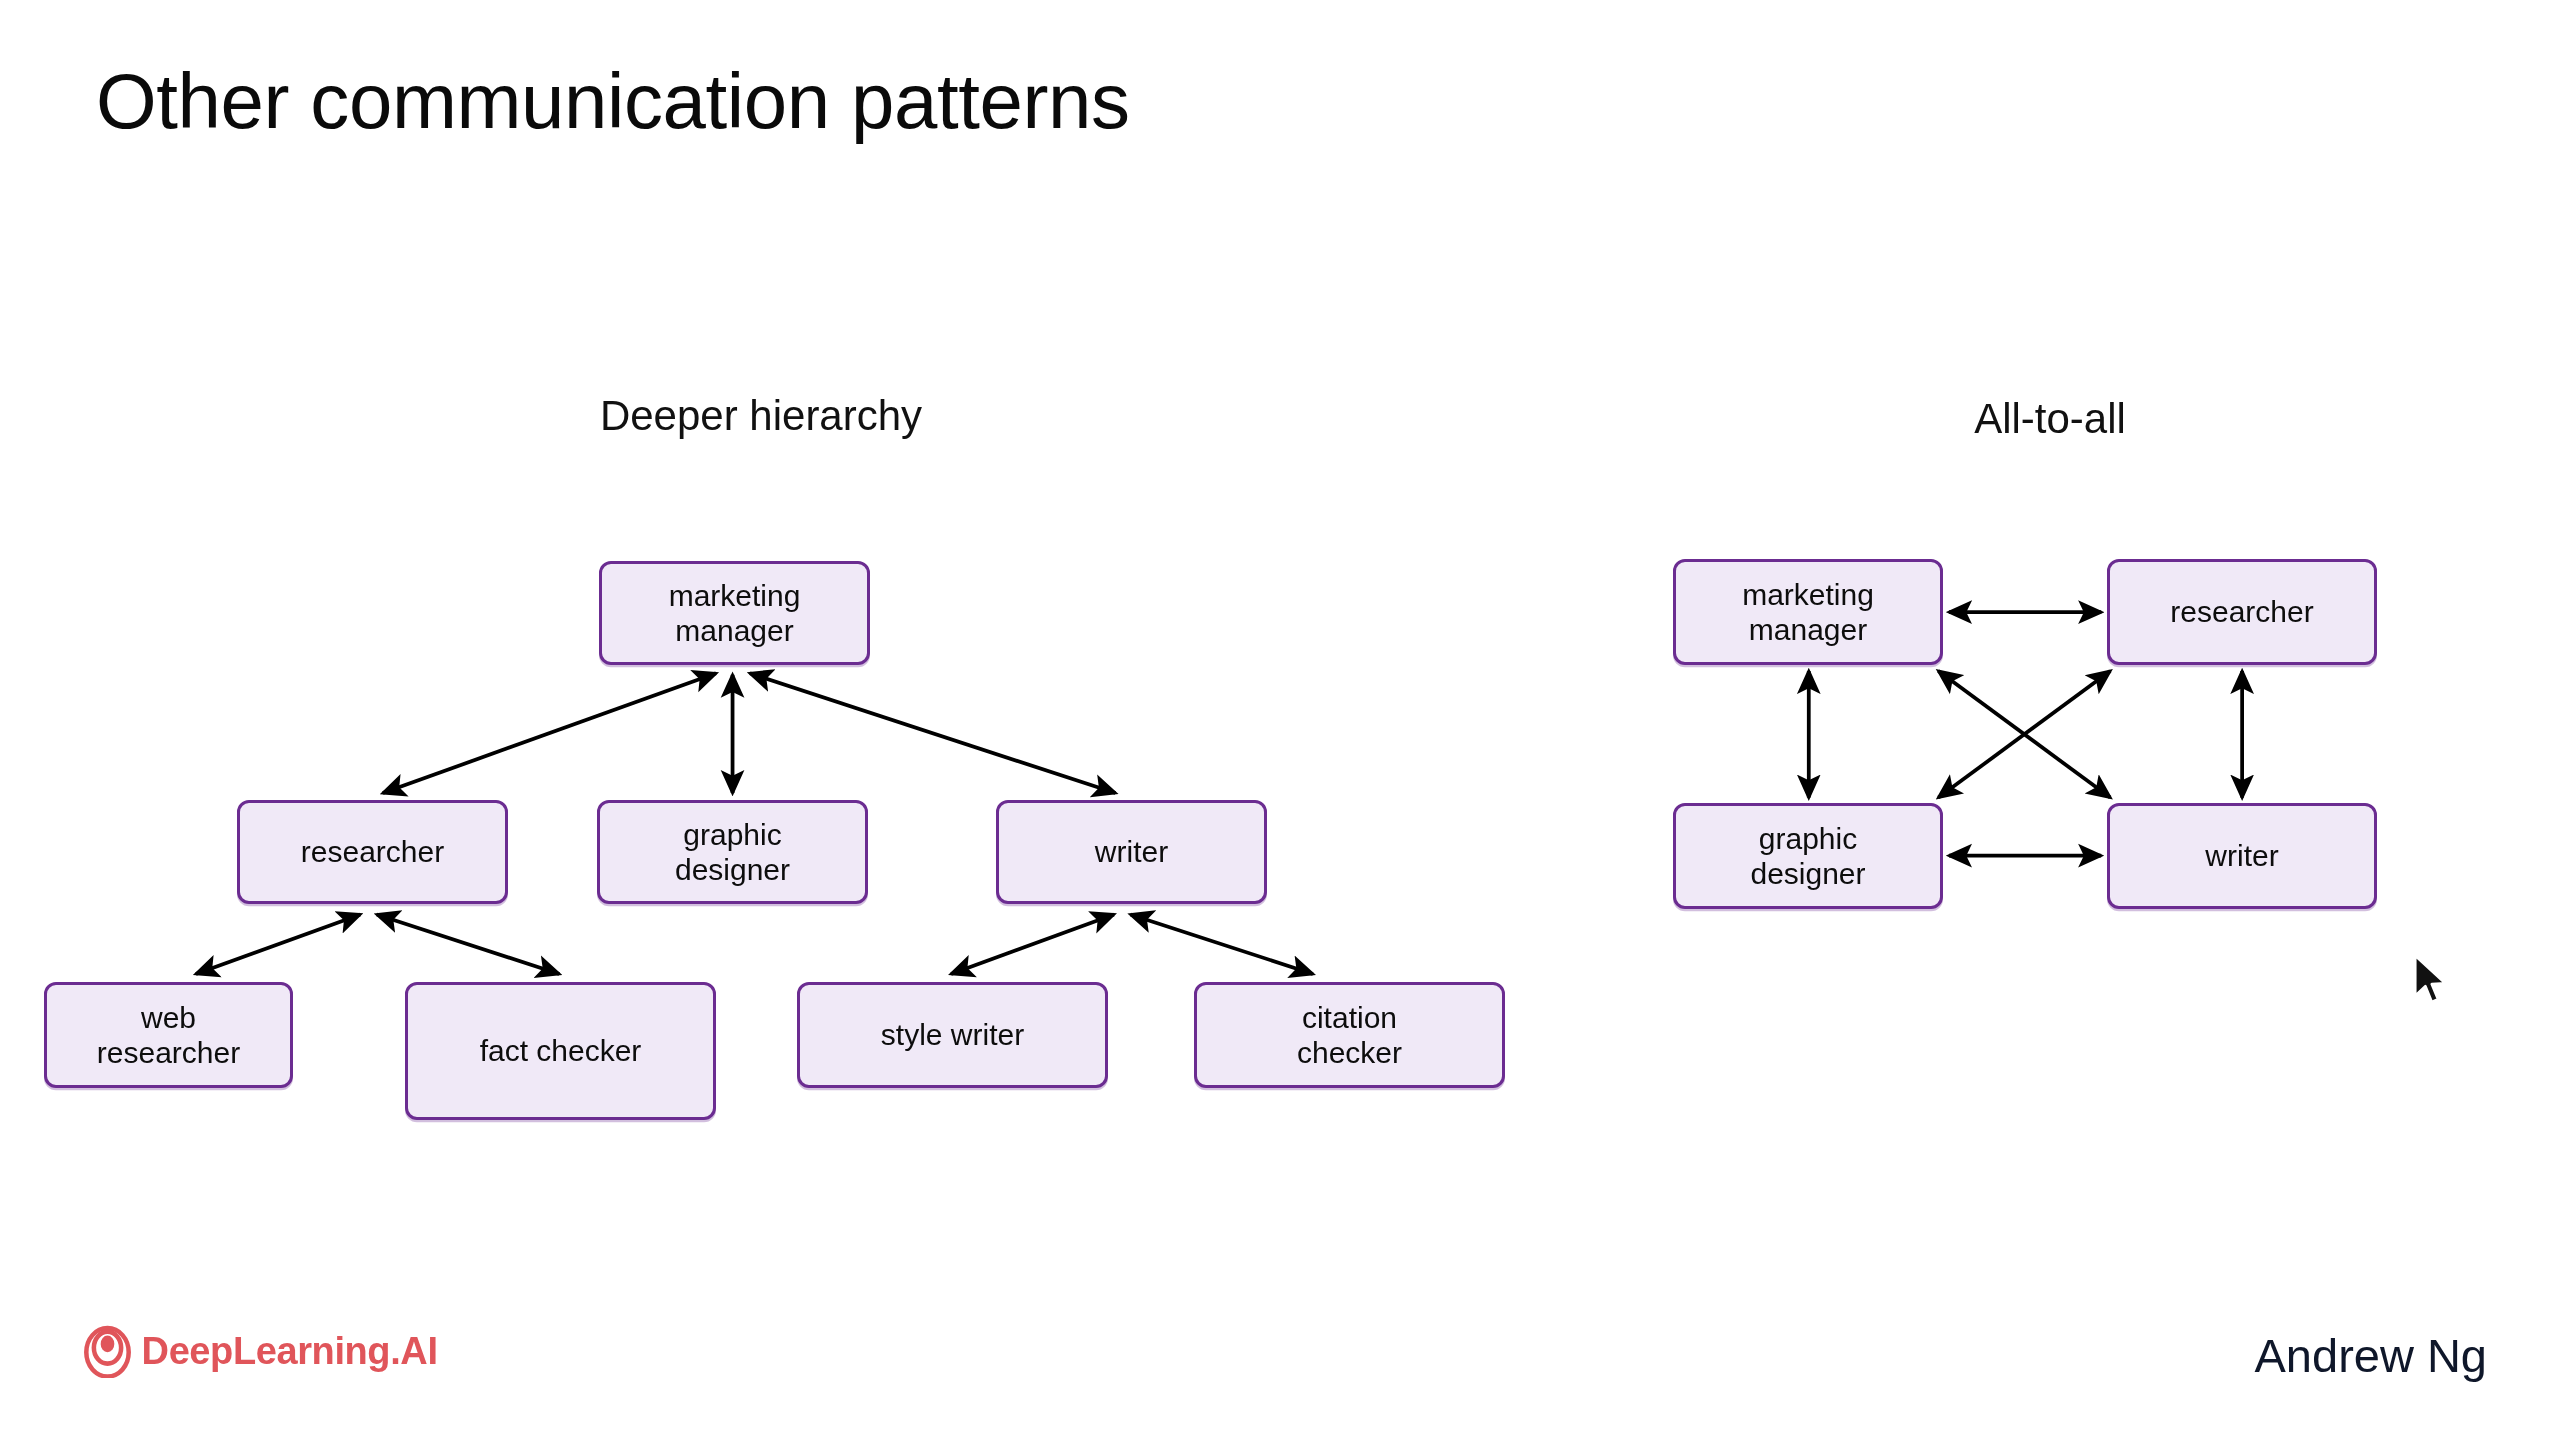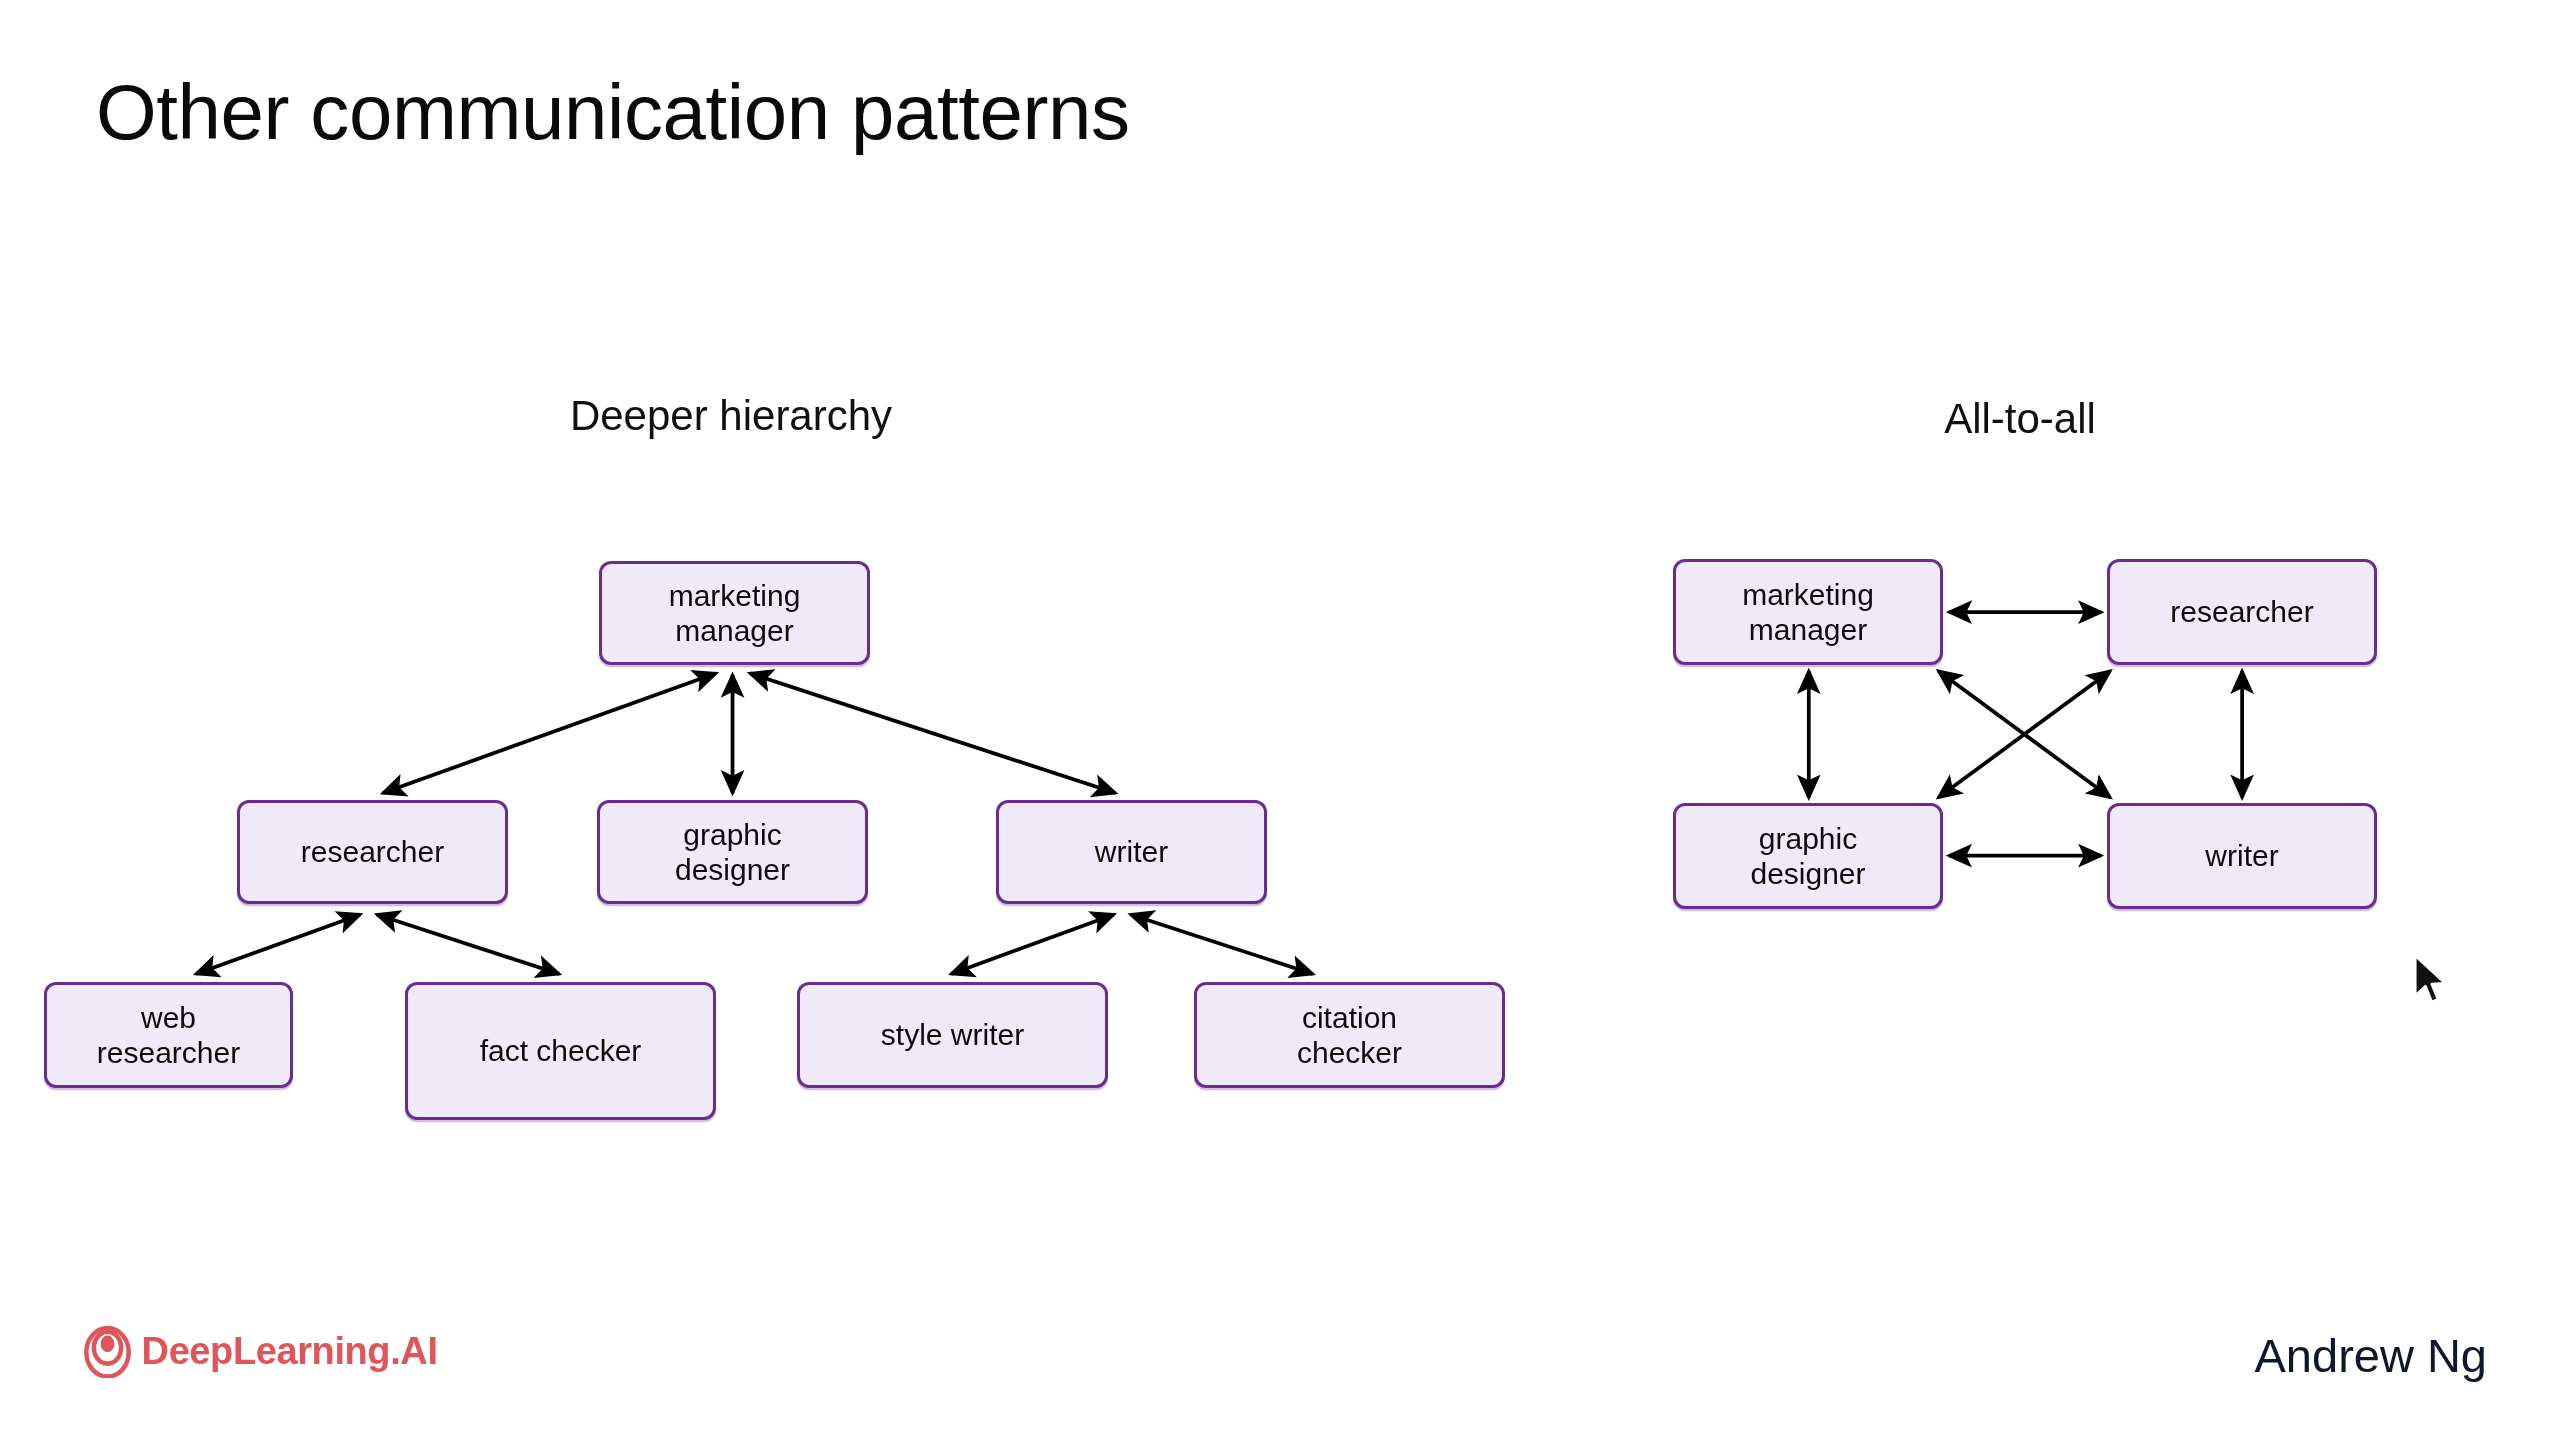--- a/index.html
+++ b/index.html
@@ -24,31 +24,31 @@
   
   #slide-title {
     position: absolute;
     left: 96px; top: 59px;
     font-size: 78px;
     font-weight: 300;
     letter-spacing: -0.4px;
     line-height: 1.1;
     white-space: nowrap;
     color: #0a0a0a;
-    margin-top: 11px;
   }
 
   
   .section-heading {
     position: absolute;
     font-size: 42px;
     font-weight: 400;
     white-space: nowrap;
     color: #111111;
     transform: translateX(-50%);
+    margin-left: 30px;
   }
   #heading-hierarchy { left: 731px; top: 392px; }
   #heading-alltoall  { left: 2020px; top: 395px; }
 
   
   .diagram {
     position: absolute;
     top: 0; left: 0;
     width: 2576px; height: 1449px;
     pointer-events: none;

